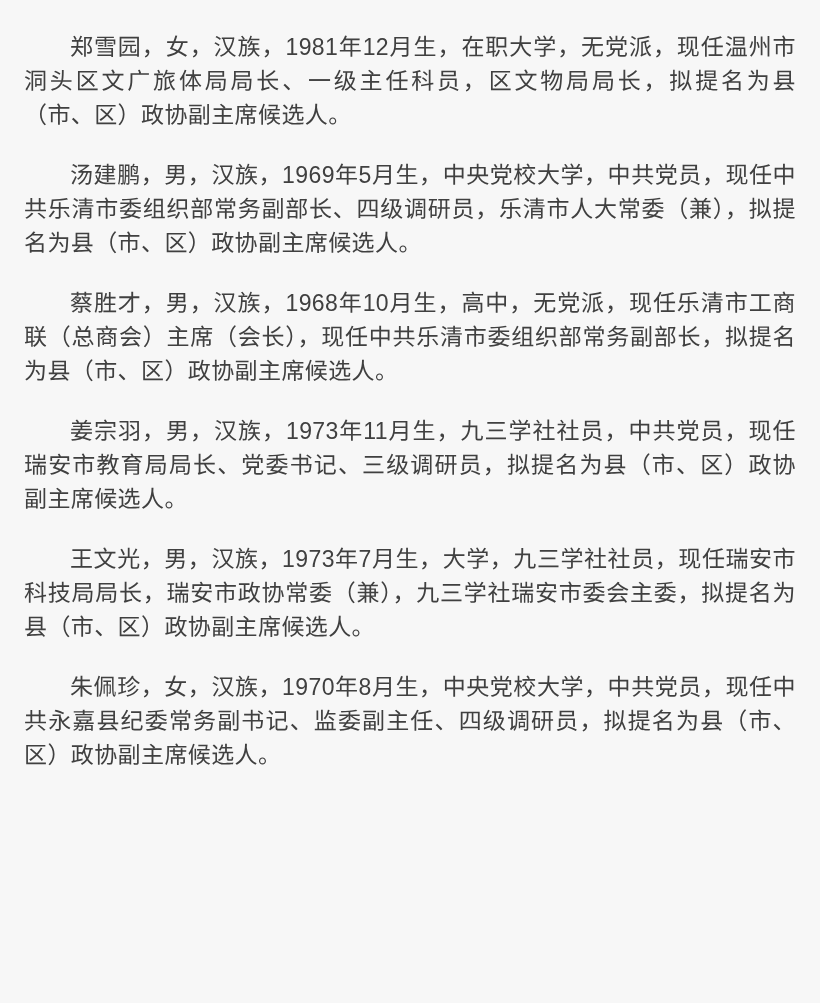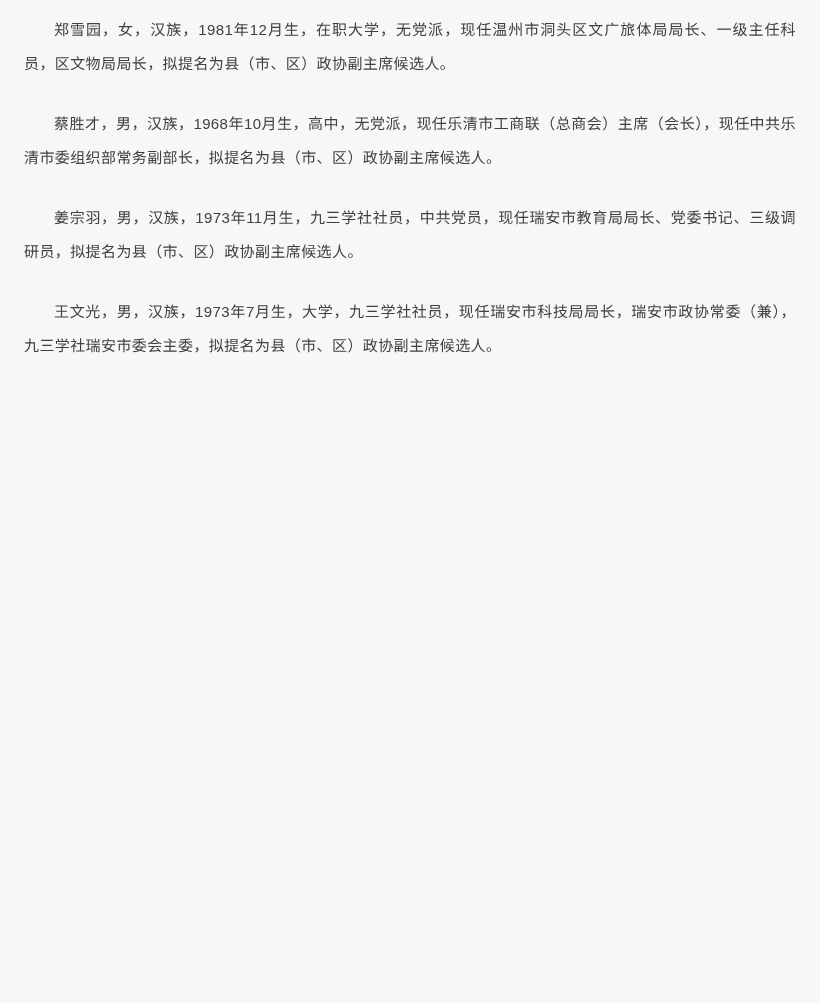--- a/index.html
+++ b/index.html
@@ -12,31 +12,33 @@
     background: var(--page-bg, #f7f7f7);
     font-family: "Liberation Sans", "DejaVu Sans", sans-serif;
     overflow: hidden;
   }
   .doc {
     box-sizing: border-box;
     width: 820px;
     padding: 13px 24px 0 24px;
   }
   .doc p.bio {
-    margin: 0 0 26px 0;
-    font-size: 15px;
+    margin: 17px 0 26px 0;
+    font-size: 23px;
     line-height: 34px;
     color: var(--text-color, #404040);
     text-indent: 2em;
     text-align: justify;
     letter-spacing: 0.4px;
     word-break: break-all;
   }
 </style>
 </head>
 <body>
 
 <div class="doc">
   <p class="bio">郑雪园，女，汉族，1981年12月生，在职大学，无党派，现任温州市洞头区文广旅体局局长、一级主任科员，区文物局局长，拟提名为县（市、区）政协副主席候选人。</p>
+  <p class="bio">汤建鹏，男，汉族，1969年5月生，中央党校大学，中共党员，现任中共乐清市委组织部常务副部长、四级调研员，乐清市人大常委（兼），拟提名为县（市、区）政协副主席候选人。</p>
   <p class="bio">蔡胜才，男，汉族，1968年10月生，高中，无党派，现任乐清市工商联（总商会）主席（会长），现任中共乐清市委组织部常务副部长，拟提名为县（市、区）政协副主席候选人。</p>
   <p class="bio">姜宗羽，男，汉族，1973年11月生，九三学社社员，中共党员，现任瑞安市教育局局长、党委书记、三级调研员，拟提名为县（市、区）政协副主席候选人。</p>
   <p class="bio">王文光，男，汉族，1973年7月生，大学，九三学社社员，现任瑞安市科技局局长，瑞安市政协常委（兼），九三学社瑞安市委会主委，拟提名为县（市、区）政协副主席候选人。</p>
+  <p class="bio">朱佩珍，女，汉族，1970年8月生，中央党校大学，中共党员，现任中共永嘉县纪委常务副书记、监委副主任、四级调研员，拟提名为县（市、区）政协副主席候选人。</p>
 </div>
 
 </body></html>

